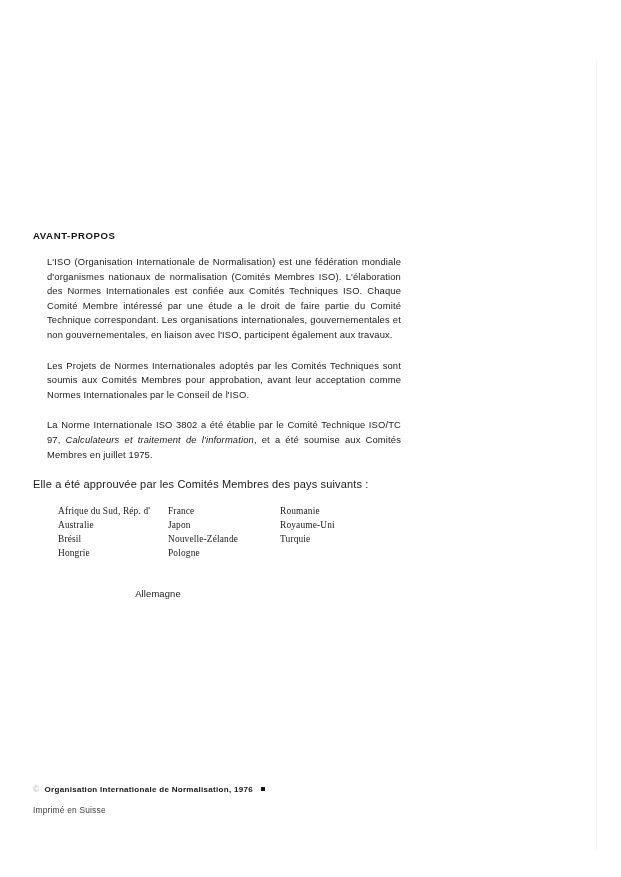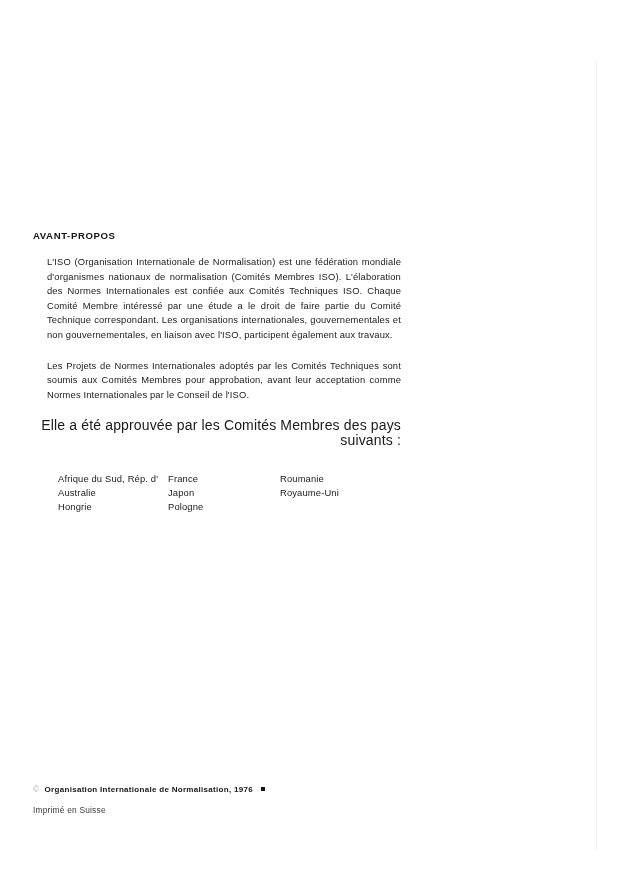--- a/index.html
+++ b/index.html
@@ -48,31 +48,31 @@
     line-height: 14.6px;
     text-align: justify;
     color: #1a1a1a;
     margin: 0 0 16px 14px;
     letter-spacing: 0.15px;
   }
   .para.tight { margin-bottom: 15px; }
   .para i { font-style: italic; }
 
   .lead-in {
-    font-size: 14px;
+    font-size: 11px;
     line-height: 14.6px;
     color: #1a1a1a;
     letter-spacing: 0.15px;
-    margin: 0 0 24px 0;
-    text-align: right;
+    margin: 0 0 12px 0;
   }
 
   .country-table {
     margin: 0 0 18px 0;
     padding-left: 25px;
+    font-family: Liberation Serif, serif;
   }
   .country-row {
     display: flex;
     font-size: 9.4px;
     line-height: 14.2px;
     color: #1a1a1a;
     letter-spacing: 0.15px;
   }
   .c1 { width: 110px; flex: 0 0 110px; }
   .c2 { width: 112px; flex: 0 0 112px; }
@@ -142,42 +142,49 @@
   <div class="scan-edge-right"></div>
 
   <div class="content">
 
     <h1 class="heading">AVANT-PROPOS</h1>
 
     <p class="para">L'ISO (Organisation Internationale de Normalisation) est une fédération mondiale d'organismes nationaux de normalisation (Comités Membres ISO). L'élaboration des Normes Internationales est confiée aux Comités Techniques ISO. Chaque Comité Membre intéressé par une étude a le droit de faire partie du Comité Technique correspondant. Les organisations internationales, gouvernementales et non gouvernementales, en liaison avec l'ISO, participent également aux travaux.</p>
 
     <p class="para">Les Projets de Normes Internationales adoptés par les Comités Techniques sont soumis aux Comités Membres pour approbation, avant leur acceptation comme Normes Internationales par le Conseil de l'ISO.</p>
 
+    <p class="para tight"><span>La Norme Internationale ISO 3802 a été établie par le Comité Technique ISO/TC 97, </span><i>Calculateurs et traitement de l'information</i><span>, et a été soumise aux Comités Membres en juillet 1975.</span></p>
 
     <p class="lead-in">Elle a été approuvée par les Comités Membres des pays suivants :</p>
 
     <div class="country-table">
       <div class="country-row">
         <span class="c1">Afrique du Sud, Rép. d'</span>
         <span class="c2">France</span>
         <span class="c3">Roumanie</span>
       </div>
       <div class="country-row">
         <span class="c1">Australie</span>
         <span class="c2">Japon</span>
         <span class="c3">Royaume-Uni</span>
       </div>
       <div class="country-row">
+        <span class="c1">Brésil</span>
+        <span class="c2">Nouvelle-Zélande</span>
+        <span class="c3">Turquie</span>
+      </div>
+      <div class="country-row">
         <span class="c1">Hongrie</span>
         <span class="c2">Pologne</span>
         <span class="c3"></span>
       </div>
     </div>
 
 
+    <p class="disapprove-country">Allemagne</p>
 
   </div>
 
   <div class="footer">
     <div class="copyright-line">
       <span class="copyright-symbol">©</span>
       <span>Organisation Internationale de Normalisation, 1976</span>
       <span class="copyright-endmark"></span>
     </div>
     <div class="printed-line">Imprimé en Suisse</div>

